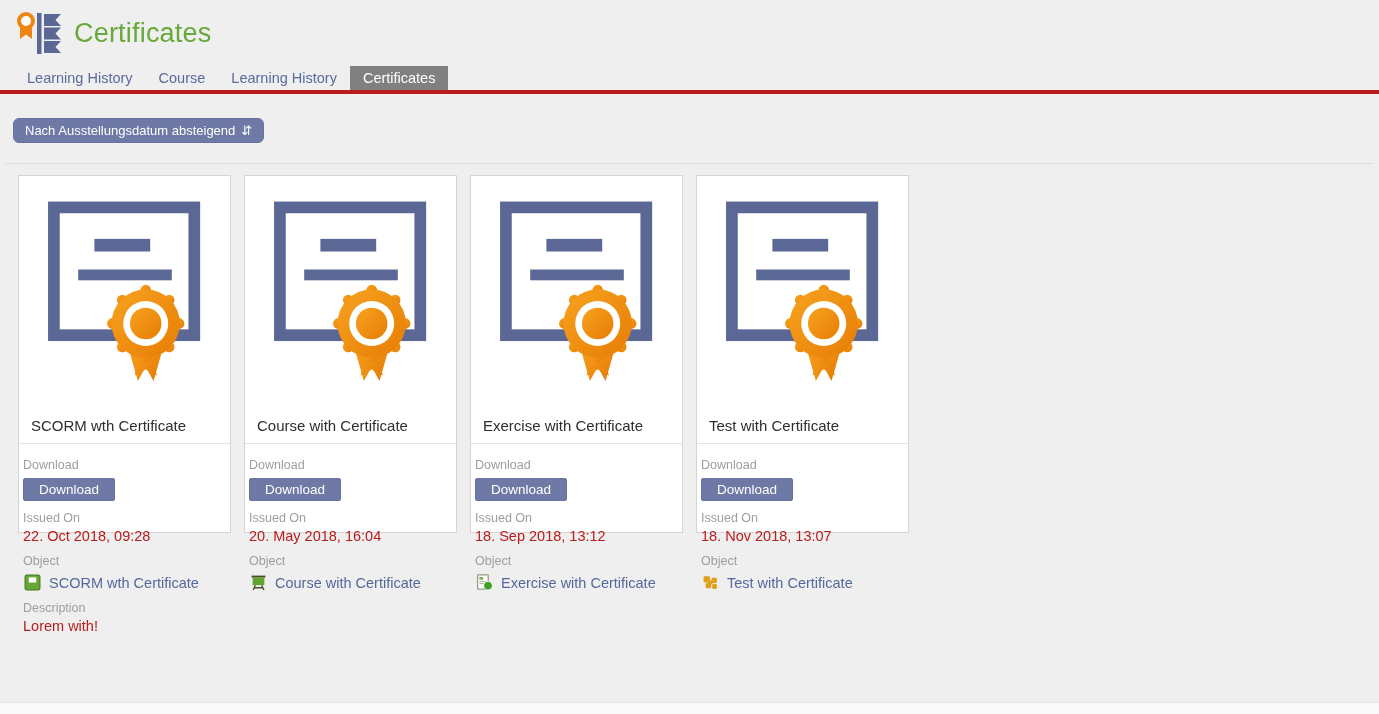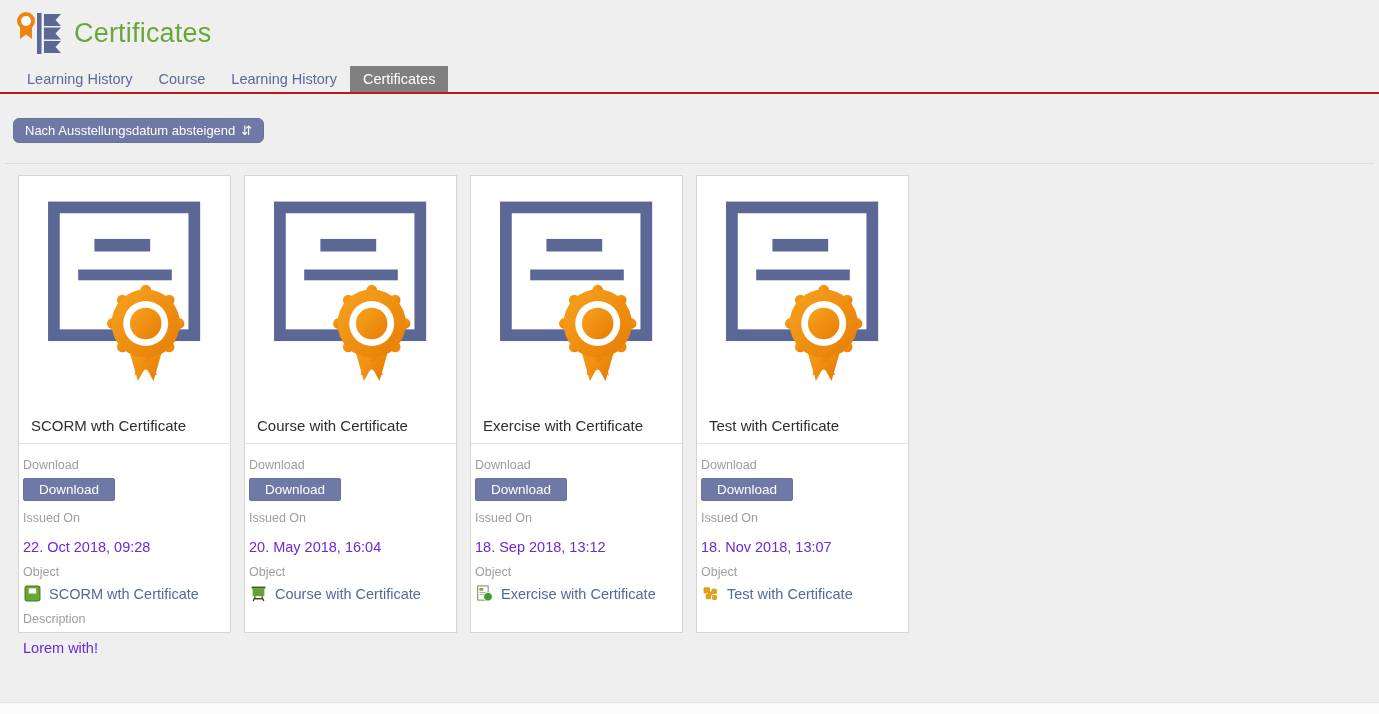--- a/index.html
+++ b/index.html
@@ -10,41 +10,41 @@
     font-family:"Liberation Sans", sans-serif;
     position:relative; overflow:hidden;
     color:#2d2d32;
   }
   
   .page-header { display:flex; align-items:center; gap:10px; padding:8px 0 0 16px; height:58px; }
   .page-header h1 { font-size:27px; font-weight:400; color:#67a83a; margin:0; letter-spacing:0.2px; }
   .hdr-icon { width:48px; height:50px; flex:0 0 auto; }
   
   .tabs { display:flex; align-items:stretch; height:28px; margin-top:8px; padding-left:14px;
-          border-bottom:2px solid #b91c1c; }
+          border-bottom:4px solid #b91c1c; }
   .tab { display:flex; align-items:center; padding:0 13px; font-size:14.5px; color:#5a6a9d; cursor:pointer; }
   .tab.active { background:#808080; color:#ffffff; }
   
   .toolbar { margin:24px 0 0 13px; height:25px; }
   .sort-btn { background:#6e79a6; color:#fff; border:1px solid #67729e; border-radius:6px;
               font-size:13px; padding:4px 11px; font-family:inherit; cursor:pointer; display:inline-flex; gap:6px; align-items:center;}
   .toolbar-divider { border:none; border-top:1px solid #dcdcdc; margin:20px 5px 0 5px; }
   
   .deck { display:flex; gap:13px; margin:11px 0 0 18px; }
-  .card { width:213px; height:458px; background:#fff; border:1px solid #d4d4d4; }
+  .card { width:213px; height:358px; background:#fff; border:1px solid #d4d4d4; }
   .card-image { height:232px; display:flex; align-items:center; justify-content:center; }
   .cert-svg { width:162px; height:188px; }
   .card-title { padding:0 12px; font-size:15px; color:#2d2d32; height:36px; display:flex; align-items:center;
                 border-bottom:1px solid #e3e3e3; }
   .card-body { padding:10px 12px 0 4px; }
   .prop-label { font-size:12.5px; color:#9d9da2; margin-top:10px; }
   .prop-label.first { margin-top:4px; }
   .dl-btn { margin-top:6px; background:#6e79a6; color:#fff; border:1px solid #67729e; border-radius:2px;
             font-size:13.5px; padding:3px 15px; font-family:inherit; cursor:pointer; }
-  .prop-value { font-size:14.5px; color:#6d28d9; margin-top:14px; }
+  .prop-value { font-size:14.5px; color:#b91c1c; margin-top:3px; }
   .object-row { display:flex; align-items:center; gap:8px; margin-top:6px; padding-left:1px; }
   .obj-icon { width:17px; height:17px; flex:0 0 auto; display:inline-flex; }
   .obj-link { font-size:14.5px; color:#54689c; text-decoration:none; cursor:pointer; }
   
   .footer-strip { position:absolute; left:0; right:0; bottom:0; height:12px; background:#fafafa; border-top:1px solid #e3e3e3; }
 </style>
 </head>
 <body>
 
 <svg width="0" height="0" style="position:absolute" aria-hidden="true">

